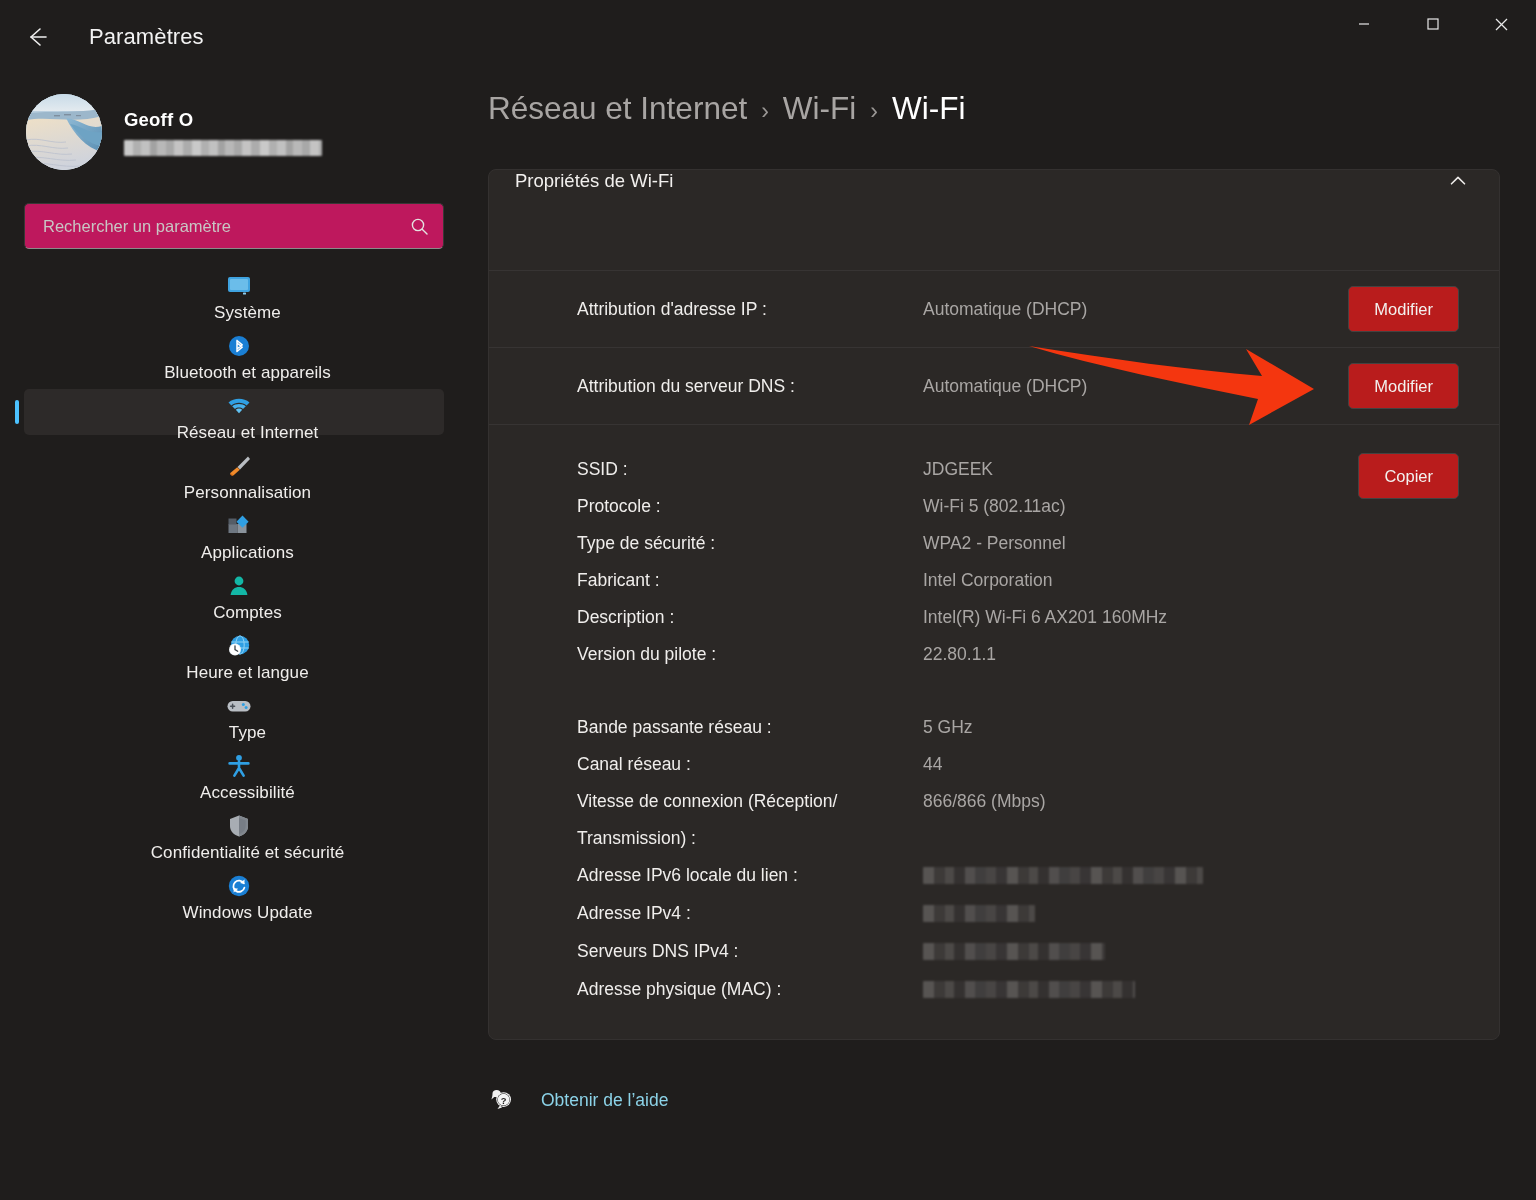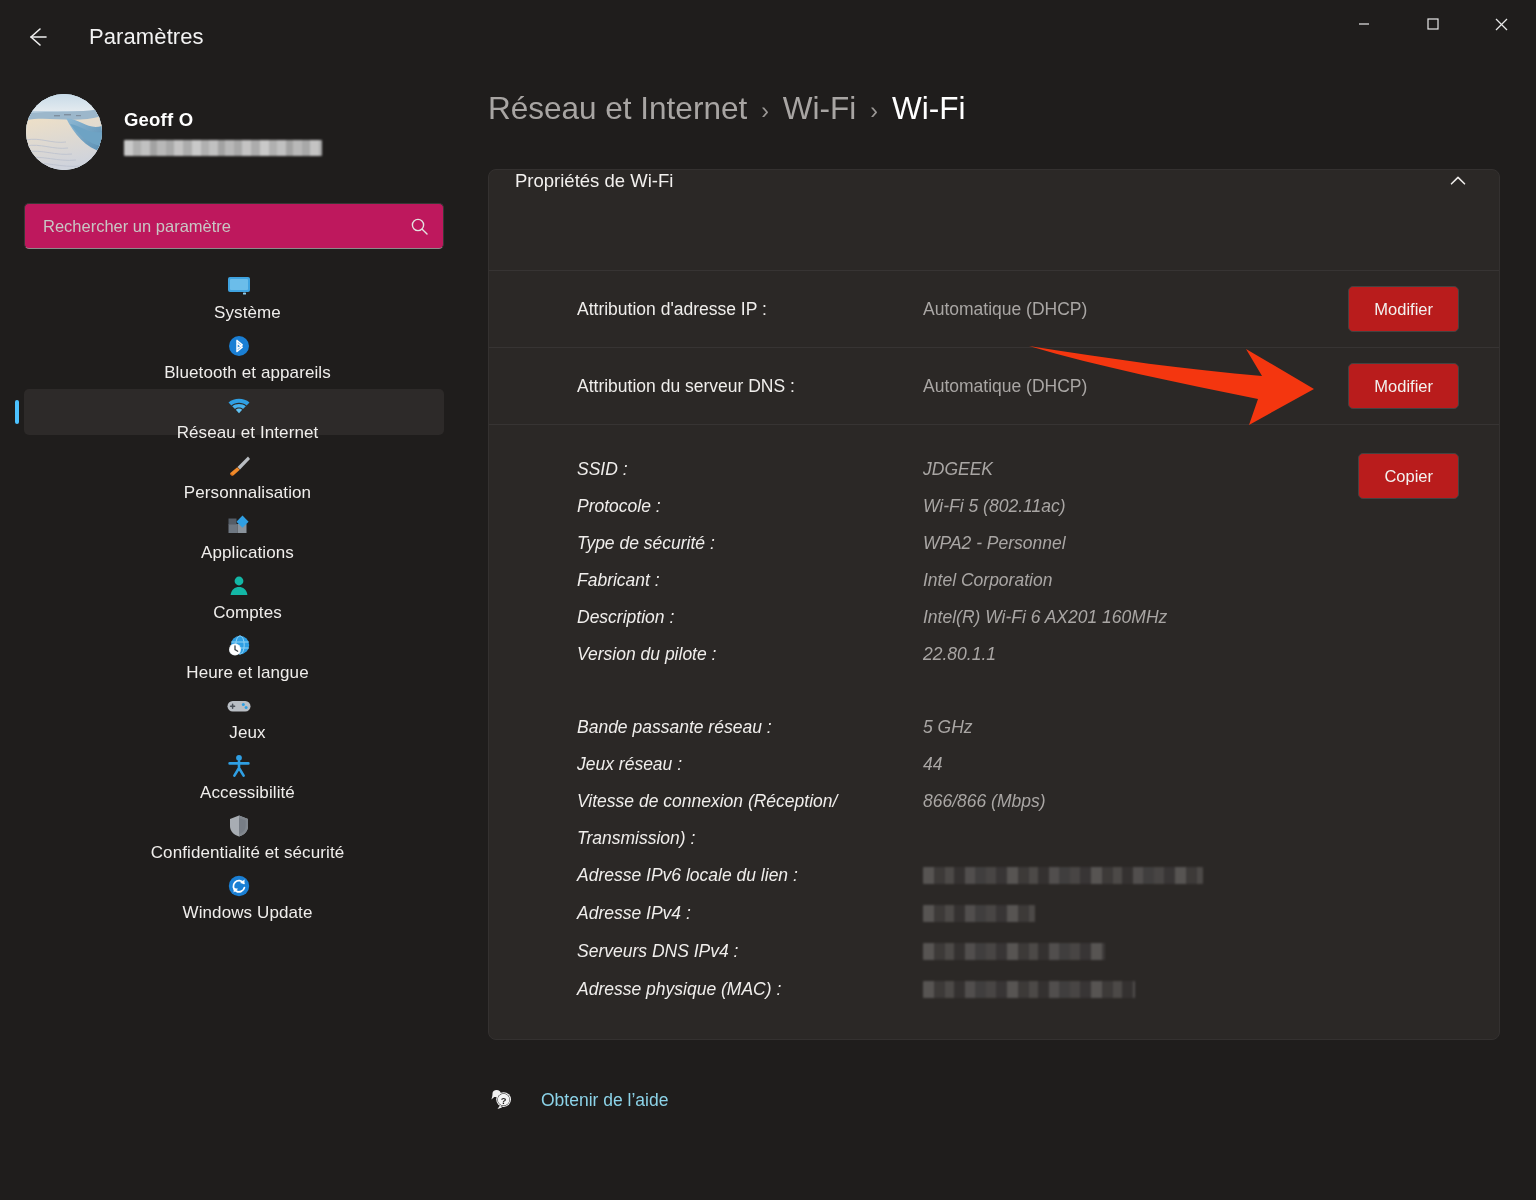--- a/index.html
+++ b/index.html
@@ -241,21 +241,21 @@
     white-space: nowrap;
   }
 
   
   .details-row {
     display: flex;
     border-top: 1px solid #373433;
     padding: 26px 40px 30px 88px;
   }
   .details-cols { flex: 1 1 auto; }
-  .dgroup { display: grid; grid-template-columns: 346px 1fr; font-style: italic; }
+  .dgroup { display: grid; grid-template-columns: 346px 1fr; }
   .dgroup + .dgroup { margin-top: 36px; }
   .dlabel {
     font-size: 17.5px;
     color: #f0eeec;
     line-height: 37px;
     padding-right: 12px;
   }
   .dvalue {
     font-size: 17.5px;
     color: #a9a6a4;
@@ -482,21 +482,21 @@
 
         <div class="nav-item">
           <span class="nav-icon">
             <svg width="26" height="26" viewBox="0 0 26 26">
               <rect x="1.5" y="8" width="23" height="10.5" rx="5.2" fill="#b9bec4"></rect>
               <path d="M6.6 11.3 v4 M4.6 13.3 h4" stroke="#4a5058" stroke-width="1.5" stroke-linecap="round"></path>
               <circle cx="17.3" cy="11.6" r="1.5" fill="#2f9fe3"></circle>
               <circle cx="20.1" cy="14.6" r="1.5" fill="#2f9fe3"></circle>
             </svg>
           </span>
-          <span class="nav-label">Jeux</span>
+          <span class="nav-label">Type</span>
         </div>
 
         <div class="nav-item">
           <span class="nav-icon">
             <svg width="26" height="26" viewBox="0 0 26 26">
               <circle cx="13" cy="4.8" r="2.9" fill="#2f9fe3"></circle>
               <path d="M13 8.4 L13 15 M3.6 10.4 L22.4 10.4 M13 15 L8.4 22.6 M13 15 L17.6 22.6" stroke="#2f9fe3" stroke-width="2.6" stroke-linecap="round" fill="none"></path>
             </svg>
           </span>
           <span class="nav-label">Accessibilité</span>
@@ -581,21 +581,21 @@
               <div class="dvalue">Intel(R) Wi-Fi 6 AX201 160MHz</div>
 
               <div class="dlabel">Version du pilote :</div>
               <div class="dvalue">22.80.1.1</div>
             </div>
 
             <div class="dgroup">
               <div class="dlabel">Bande passante réseau :</div>
               <div class="dvalue">5 GHz</div>
 
-              <div class="dlabel">Jeux réseau :</div>
+              <div class="dlabel">Canal réseau :</div>
               <div class="dvalue">44</div>
 
               <div class="dlabel two-line">Vitesse de connexion (Réception/
 Transmission) :</div>
               <div class="dvalue two-line">866/866 (Mbps)</div>
 
               <div class="dlabel">Adresse IPv6 locale du lien :</div>
               <div class="dvalue">
                 <span class="redact" style="width:280px"></span>
               </div>

